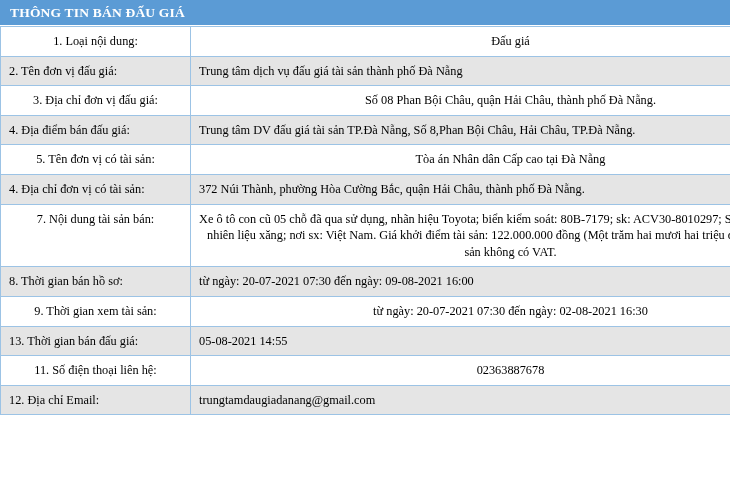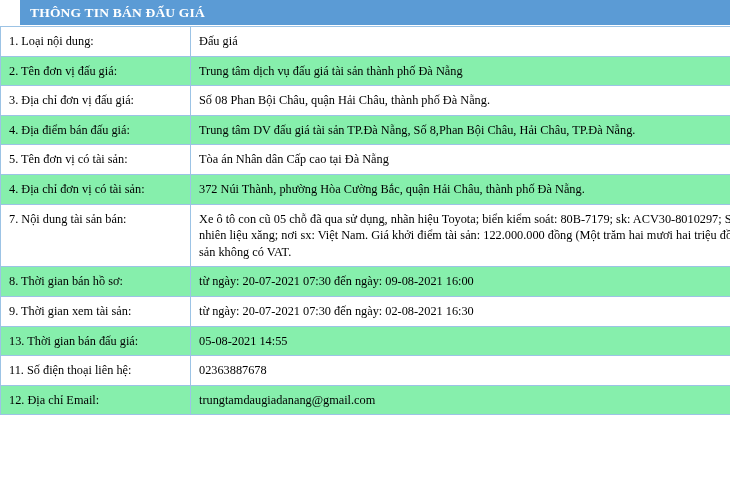--- a/index.html
+++ b/index.html
@@ -26,21 +26,20 @@
     color: #ffffff;
     font-weight: bold;
     font-size: 13.5px;
     letter-spacing: 0.2px;
     padding: 6px 10px 6px 10px;
     height: 26px;
     box-sizing: border-box;
     display: flex;
     align-items: center;
     border-bottom: 1px solid #ffffff;
-    margin-left: 20px;
   }
   table.info {
     width: 730px;
     border-collapse: collapse;
     table-layout: fixed;
     font-size: 12.3px;
   }
   table.info tr {
     vertical-align: top;
   }
@@ -50,24 +49,25 @@
     line-height: 1.35;
     box-sizing: border-box;
   }
   td.label {
     width: 190px;
   }
   td.value {
     width: 640px;
   }
   .row-alt td {
-    background: #86efac;
+    background: #e5e5e5;
   }
   .row-plain td {
     background: #ffffff;
+    text-align: center;
   }
   .value-multiline {
     white-space: pre-wrap;
   }
 </style>
 </head>
 <body>
 
 <div class="doc">
 

